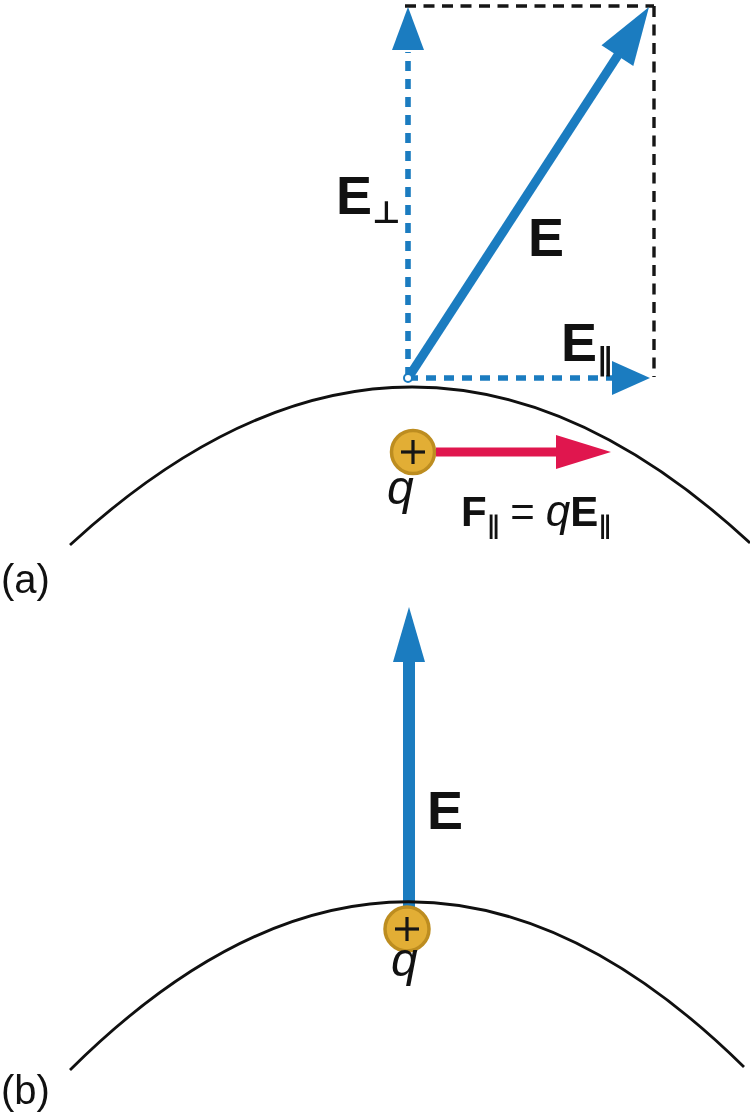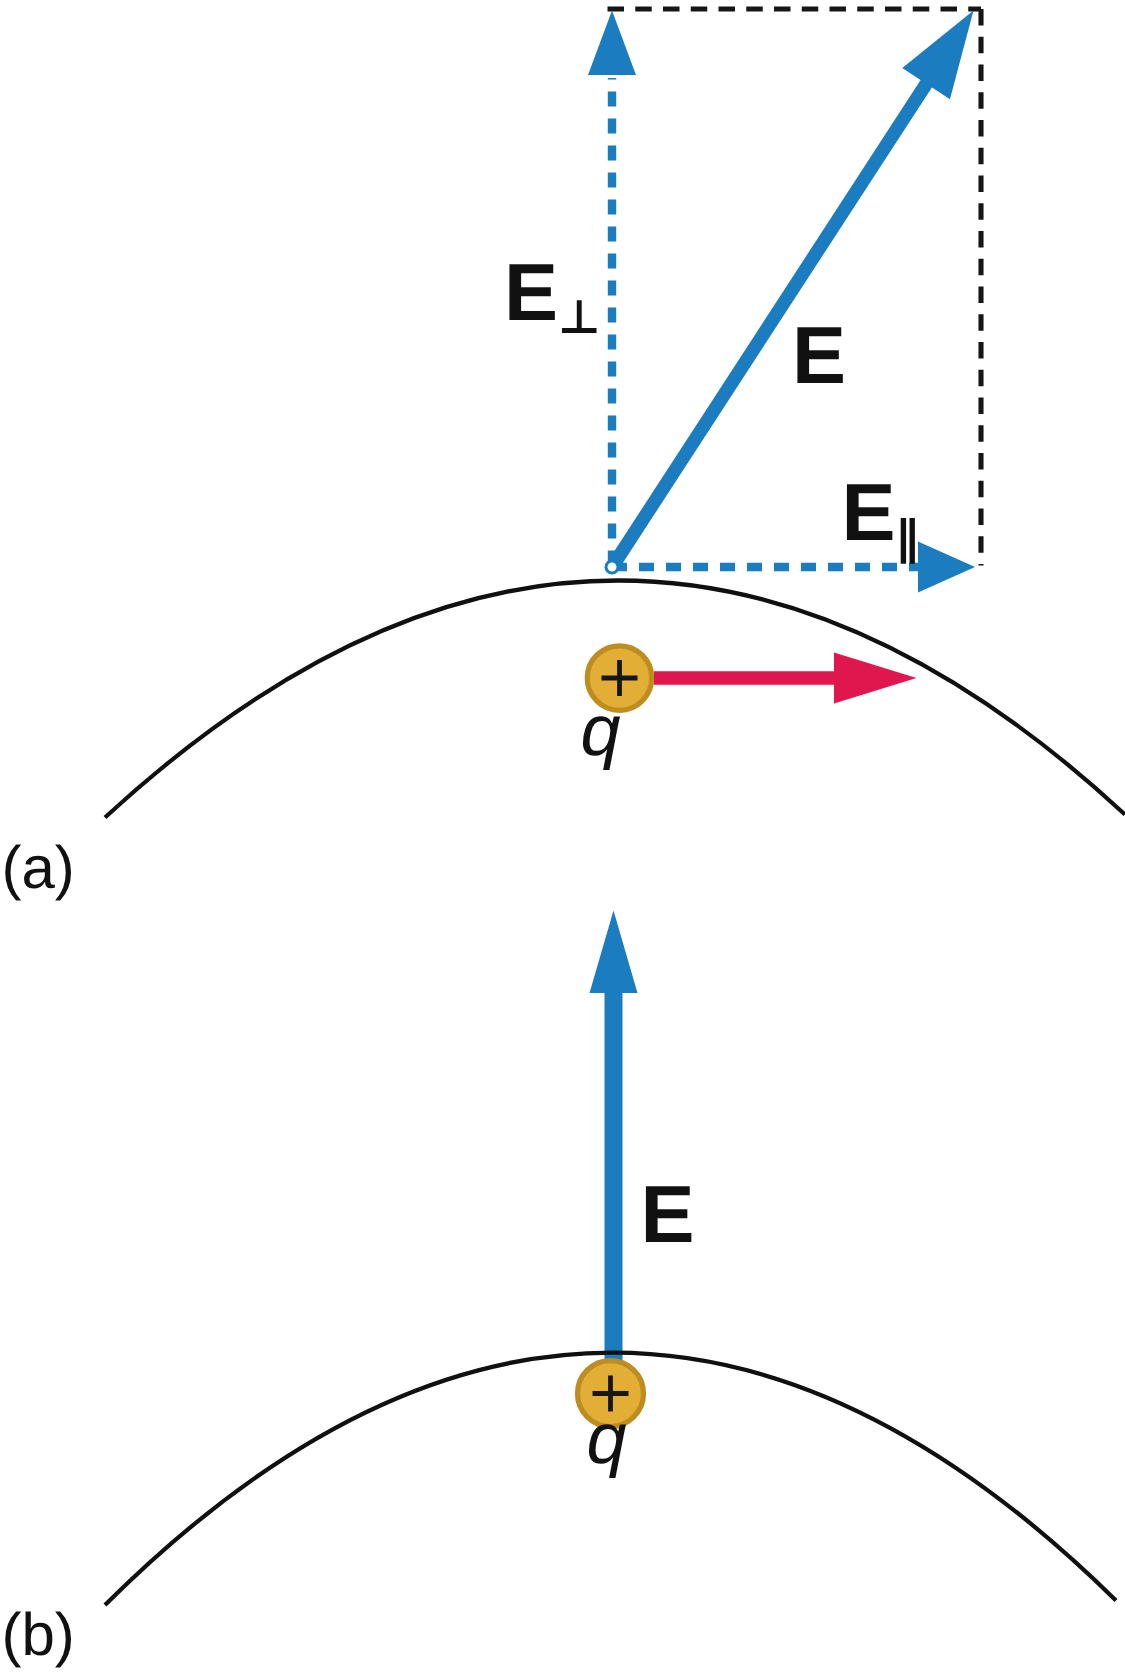--- a/index.html
+++ b/index.html
@@ -60,20 +60,21 @@
   </svg>
 
   <div class="lbl vec" style="left:336px; top:168px;"><span>E</span><span class="sub">⊥</span></div>
 
   <div class="lbl vec" style="left:528px; top:210px;"><span>E</span></div>
 
   <div class="lbl vec" style="left:561px; top:315px;"><span>E</span><span class="sub">∥</span></div>
 
   <div class="lbl qlbl" style="left:387px; top:464px;">q</div>
 
+  <div class="lbl formula" style="left:461px; top:489px;"><span class="f-b">F</span><span class="f-sub">∥</span><span class="f-eq">=</span><span class="f-q">q</span><span class="f-b">E</span><span class="f-sub">∥</span></div>
 
   <div class="lbl panel-lbl" style="left:1px; top:559px;">(a)</div>
 
   <div class="lbl vec" style="left:427px; top:783px;"><span>E</span></div>
 
   <div class="lbl qlbl" style="left:391px; top:936px;">q</div>
 
   <div class="lbl panel-lbl" style="left:1px; top:1070px;">(b)</div>
 
 </div>

